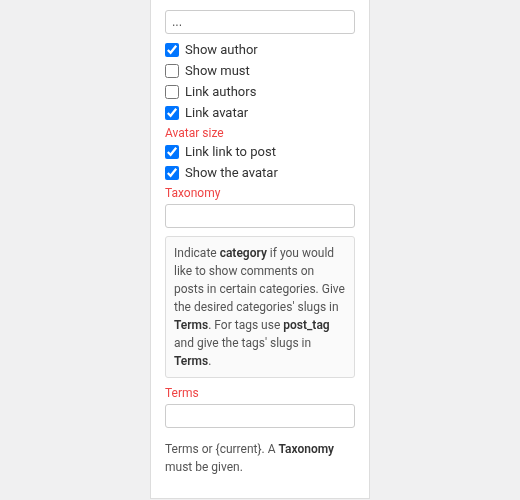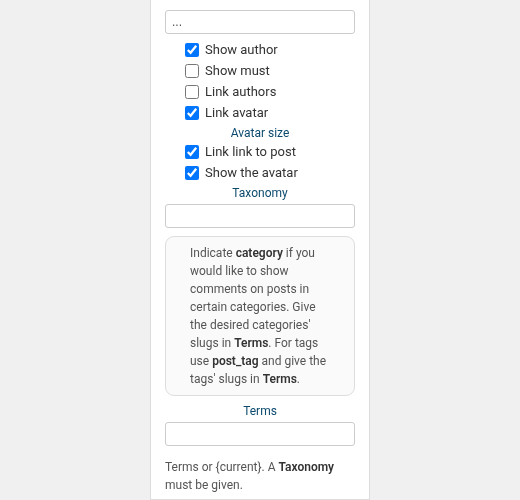--- a/index.html
+++ b/index.html
@@ -34,45 +34,43 @@
       font-size: 12px;
       color: #555;
       background: #fff;
       margin-bottom: 8px;
       outline: none;
     }
     .checkbox-row {
       display: flex;
       align-items: flex-end;
       margin-bottom: 6px;
-      margin-left: 20px;
     }
     .checkbox-row input[type="checkbox"] {
       margin-right: 6px;
       width: 14px;
       height: 14px;
       cursor: pointer;
     }
     .checkbox-row label {
       font-size: 13px;
       color: #333;
       cursor: pointer;
     }
     .field-label {
       font-size: 12px;
-      color: #0c4a6e;
+      color: #ef4444;
       margin-bottom: 4px;
       margin-top: 6px;
-      text-align: center;
     }
     .info-box {
       border: 1px solid #ddd;
       background: #fafafa;
-      border-radius: 9px;
-      padding: 7px 24px;
+      border-radius: 3px;
+      padding: 7px 8px;
       font-size: 12px;
       color: #555;
       line-height: 1.5;
       margin-bottom: 8px;
     }
     .info-box b {
       font-weight: 600;
       color: #333;
     }
     .terms-hint {

